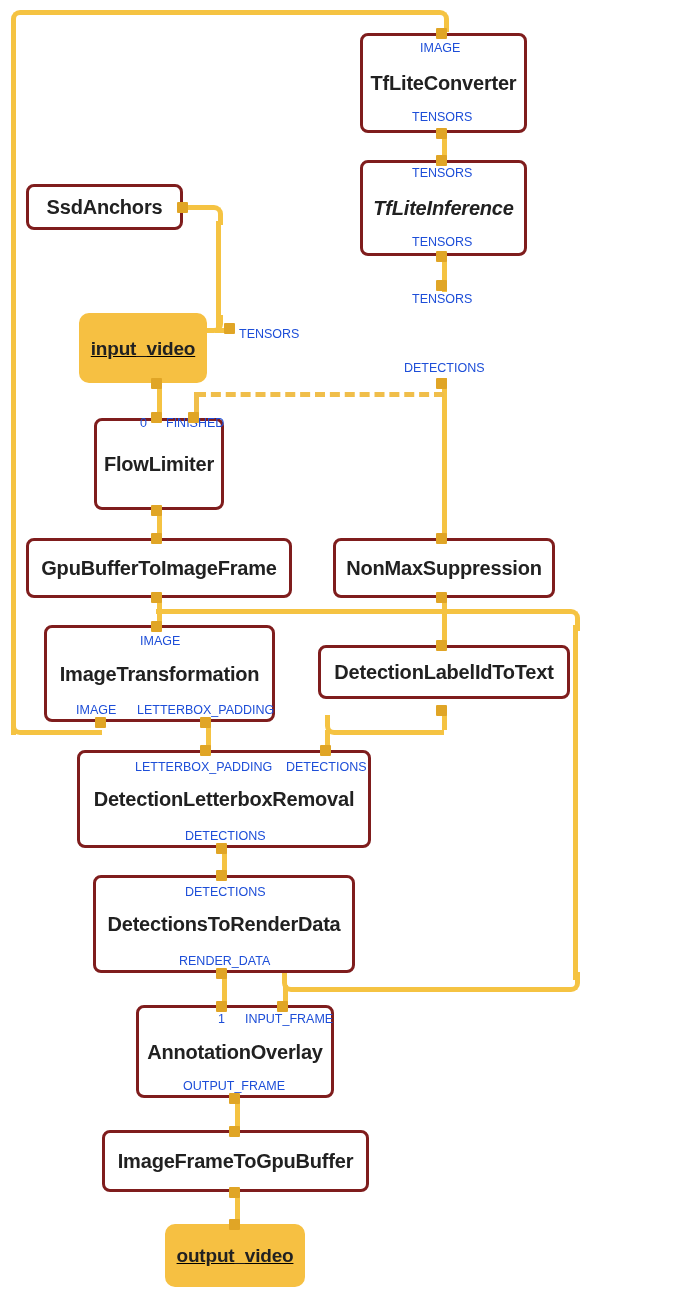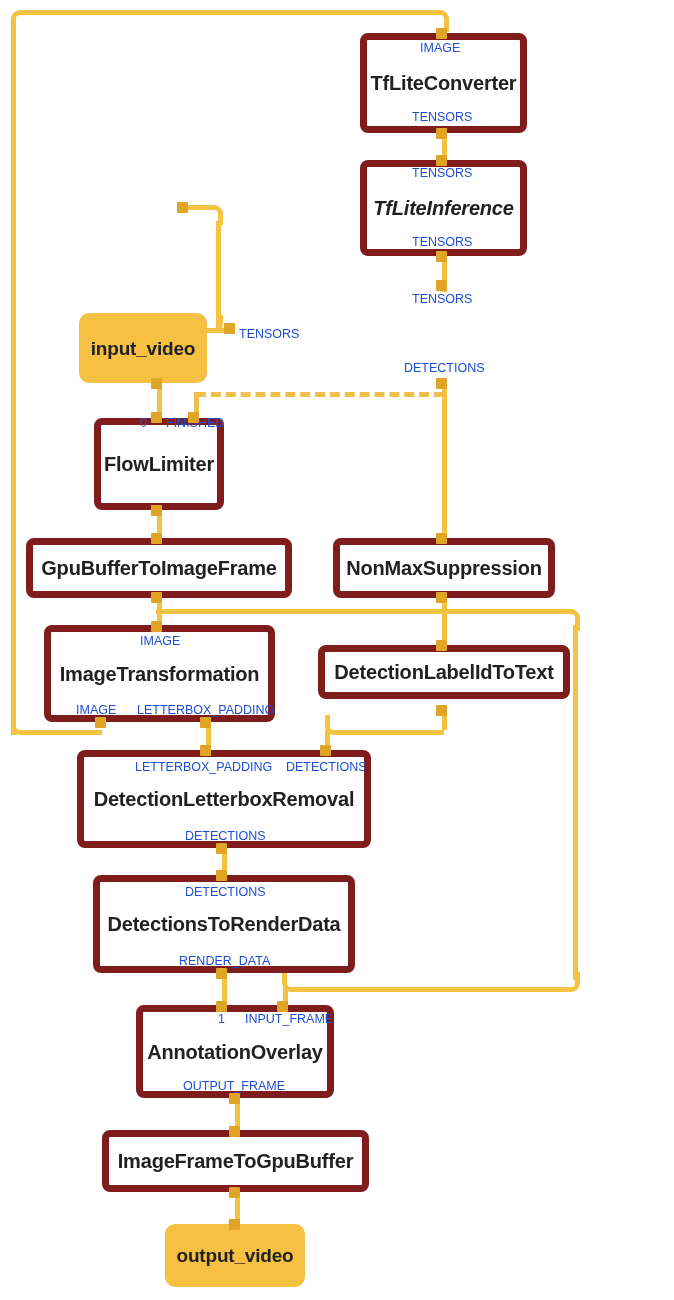--- a/index.html
+++ b/index.html
@@ -12,35 +12,36 @@
     width: 674px;
     height: 1300px;
     background: #ffffff;
     font-family: "Liberation Sans", sans-serif;
     overflow: hidden;
   }
   
   .node {
     position: absolute;
     box-sizing: border-box;
-    border: 7px solid #7f1d1d;
+    border: 3px solid #7f1d1d;
     border-radius: 8px;
     background: #ffffff;
     display: flex;
     align-items: center;
     justify-content: center;
     z-index: 5;
   }
   .node.io {
     background: #F7C council;
   }
   .node.io {
     background: #F6C042;
     border-color: #F6C042;
     border-radius: 10px;
+    text-decoration: underline;
   }
   .node-title {
     font-size: 20px;
     font-weight: bold;
     color: #212121;
     letter-spacing: -0.2px;
     white-space: nowrap;
     text-align: center;
     line-height: 1;
   }
@@ -153,20 +154,23 @@
   <div class="edge v" style="left:234.5px; top:1190px; height:34px;"></div>
 
   <div class="node" style="left:360px; top:33px; width:167px; height:100px;">
     <span class="node-title">TfLiteConverter</span>
   </div>
 
   <div class="node" style="left:360px; top:160px; width:167px; height:96px;font-style:italic;">
     <span class="node-title">TfLiteInference</span>
   </div>
 
+  <div class="node" style="left:26px; top:184px; width:157px; height:46px;">
+    <span class="node-title">SsdAnchors</span>
+  </div>
 
 
   <div class="node io" style="left:79px; top:313px; width:128px; height:70px;">
     <span class="node-title">input_video</span>
   </div>
 
   <div class="node" style="left:94px; top:418px; width:130px; height:92px;">
     <span class="node-title">FlowLimiter</span>
   </div>
 

